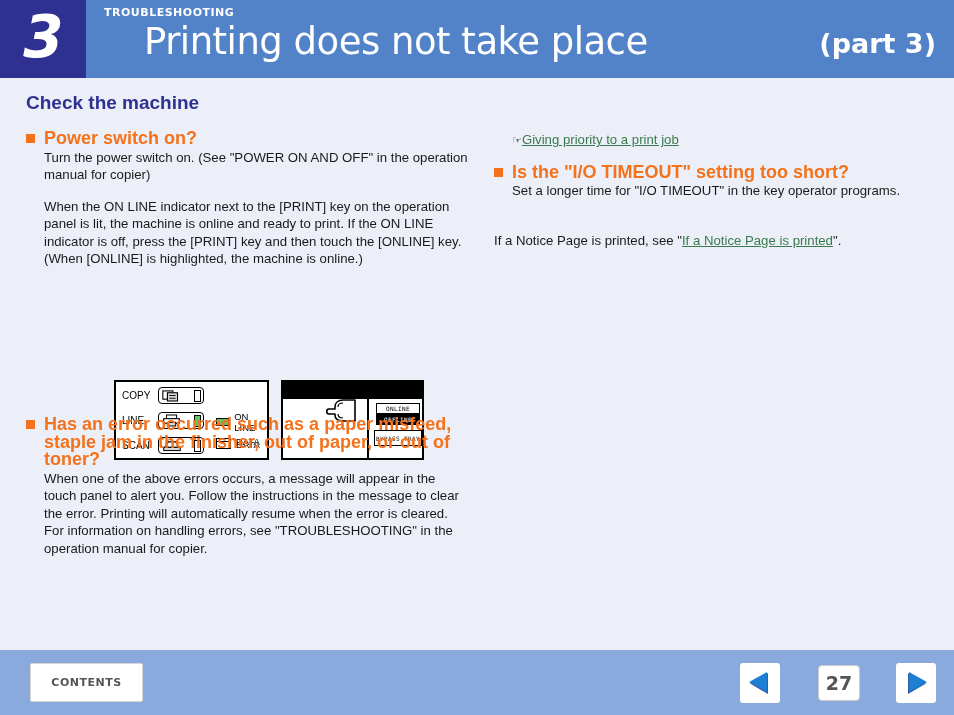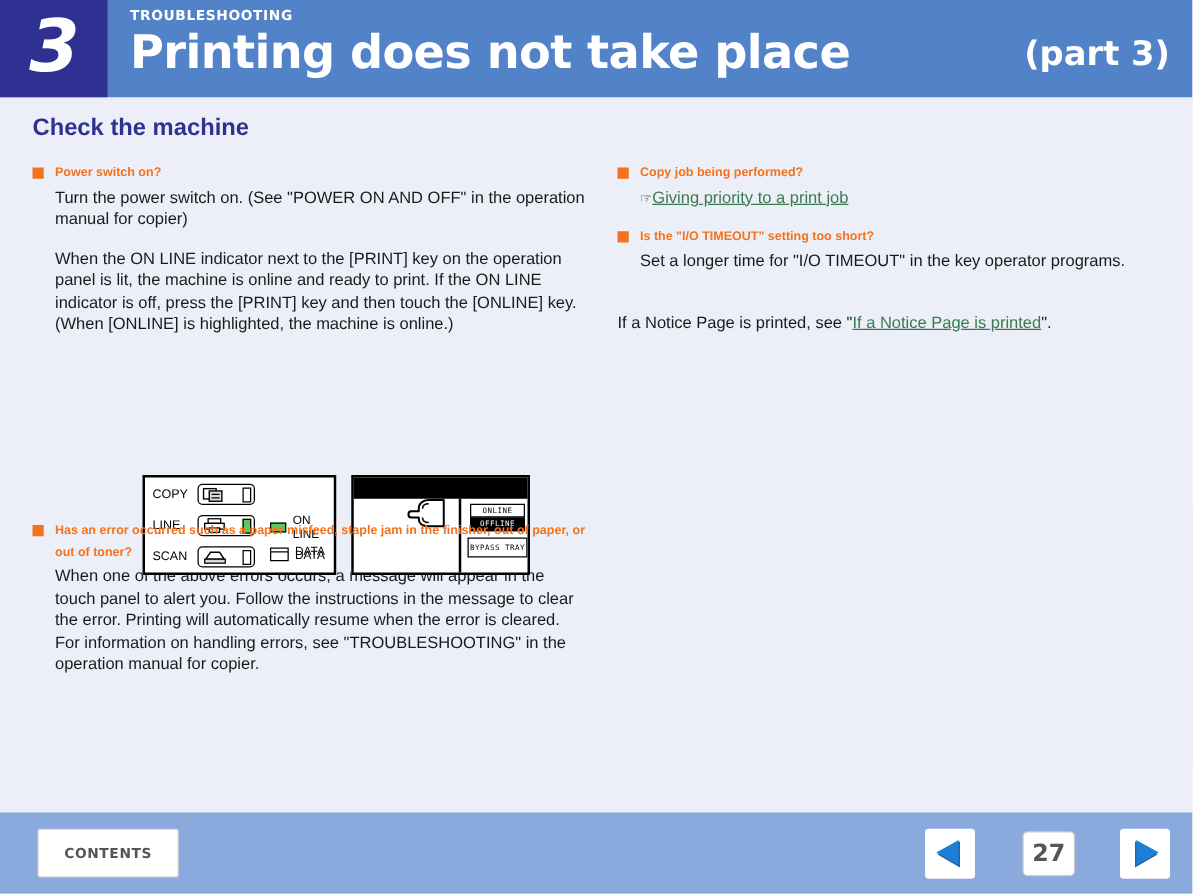--- a/index.html
+++ b/index.html
@@ -19,41 +19,41 @@
     display:flex;align-items:center;justify-content:center;
     color:#ffffff;font-size:58px;font-weight:bold;font-style:italic;
     font-family:"DejaVu Sans", sans-serif;letter-spacing:-1px;
   }
   .header-texts{position:absolute;left:104px;top:6px;}
   .kicker{
     color:#ffffff;font-size:11px;font-weight:bold;letter-spacing:.5px;
     line-height:13px;font-family:"DejaVu Sans", sans-serif;
   }
   .title{
-    color:#ffffff;font-size:37px;font-weight:bold;line-height:44px;
-    margin-top:1px;letter-spacing:-.5px;font-family:"DejaVu Sans", sans-serif;
+    color:#ffffff;font-size:37px;font-weight:normal;line-height:44px;
+    margin-top:1px;letter-spacing:-.5px;font-family:"DejaVu Sans", sans-serif;margin-left:40px;
   }
   .part-label{
     position:absolute;right:18px;top:28px;color:#ffffff;
     font-size:27px;font-weight:bold;font-family:"DejaVu Sans", sans-serif;
   }
 
   
   .content{position:absolute;left:0;top:78px;width:954px;height:572px;background:#eceff8;padding-left:48px;}
   .section-title{
     position:absolute;left:26px;top:14px;
     color:#2e3192;font-size:19px;font-weight:bold;
   }
   .col{position:absolute;top:52px;}
   .col-left{left:26px;width:444px;}
   .col-right{left:494px;width:446px;}
 
   .block{margin-bottom:14px;}
   .q-head{
-    color:#f4721b;font-size:10px;font-weight:bold;line-height:17.5px;
+    color:#f4721b;font-size:18px;font-weight:bold;line-height:17.5px;
     padding-left:18px;position:relative;
   }
   .q-head .bullet{
     position:absolute;left:0;top:4px;width:9px;height:9px;background:#f4721b;
   }
   .q-body{
     color:#1a1a1a;font-size:13.2px;line-height:17.6px;
     padding-left:18px;margin-top:1px;
   }
   .plain{color:#1a1a1a;font-size:13.2px;line-height:17.6px;}
@@ -238,24 +238,20 @@
           <span>Has an error occurred such as a paper misfeed, staple jam in the finisher, out of paper, or out of toner?</span>
         </div>
         <div class="q-body">When one of the above errors occurs, a message will appear in the touch panel to alert you. Follow the instructions in the message to clear the error. Printing will automatically resume when the error is cleared. For information on handling errors, see "TROUBLESHOOTING" in the operation manual for copier.</div>
       </div>
 
     </div>
 
     <div class="col col-right">
 
       <div class="block">
-        <div class="q-head">
-          <span class="bullet"></span>
-          <span>Copy job being performed?</span>
-        </div>
         <div class="link-line">
           <span class="hand">☞</span><a class="link" href="#">Giving priority to a print job</a>
         </div>
       </div>
 
       <div class="block">
         <div class="q-head">
           <span class="bullet"></span>
           <span>Is the "I/O TIMEOUT" setting too short?</span>
         </div>

